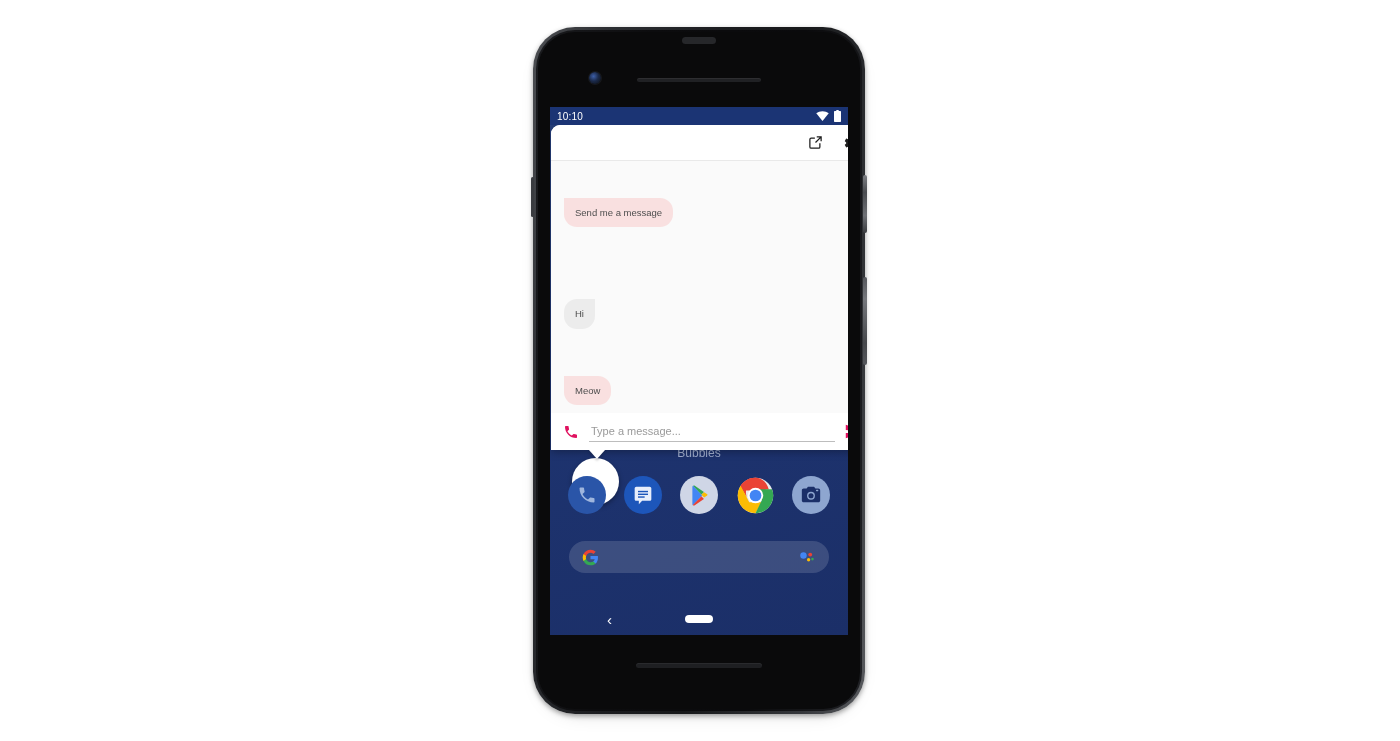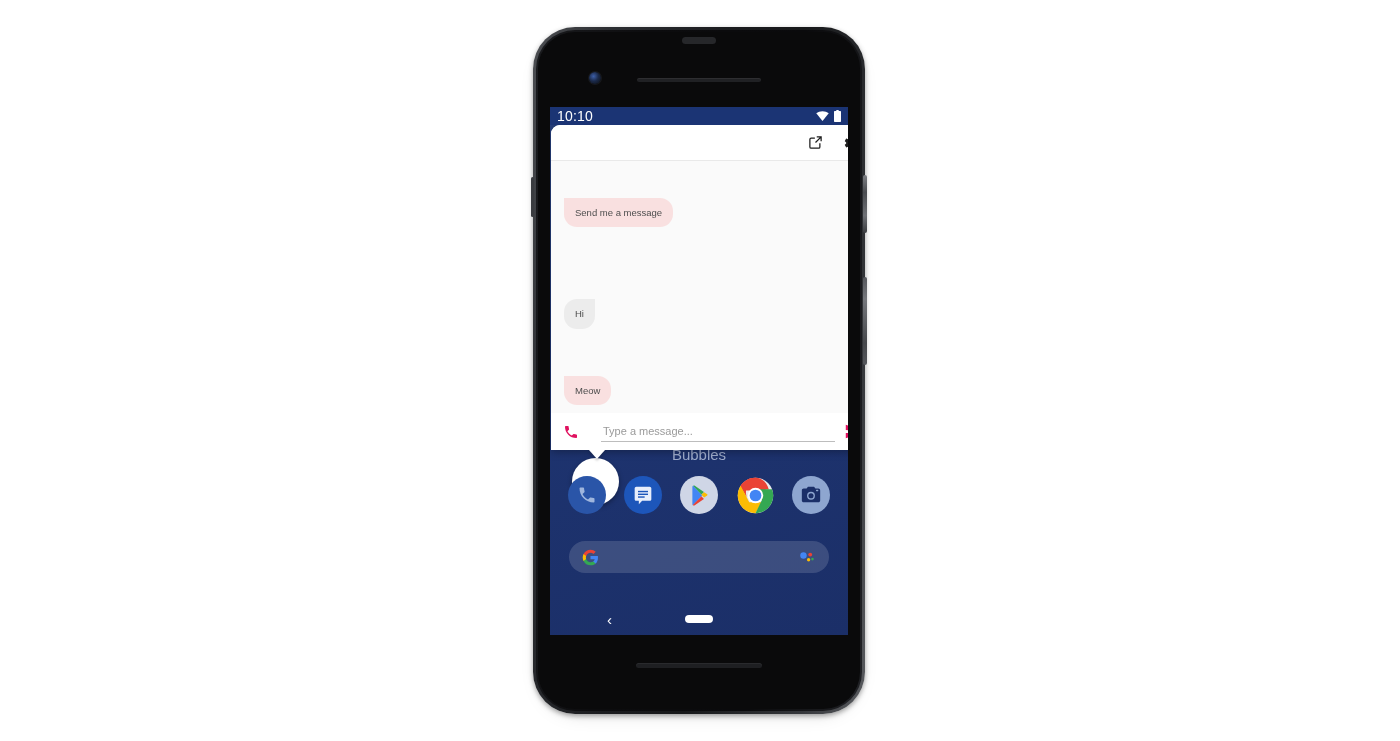--- a/index.html
+++ b/index.html
@@ -103,28 +103,28 @@
   }
 
   
   .statusbar {
     position: absolute; left: 0; top: 0; right: 0; height: 18px;
     background: #1b3474;
     display: flex; align-items: center;
     padding: 0 7px;
     color: #fff;
   }
-  .status-time { font-size: 14px; letter-spacing: .2px; }
+  .status-time { font-size: 10px; letter-spacing: .2px; }
   .status-right { margin-left: auto; display: flex; align-items: center; gap: 5px; }
 
   
   .bubble-label {
     position: absolute; left: 0; right: 0; top: 339px;
     text-align: center;
-    font-size: 15px;
+    font-size: 12px;
     color: #9fadcd;
   }
   .dock {
     position: absolute; left: 0; right: 0; top: 369px;
     display: flex; justify-content: space-evenly; align-items: center;
   }
   .dock-icon {
     width: 38px; height: 38px; border-radius: 50%;
     display: flex; align-items: center; justify-content: center;
     position: relative;
@@ -218,21 +218,20 @@
   }
   .input-field {
     flex: 1;
     border: none; outline: none;
     border-bottom: 1px solid #bdbdbd;
     background: transparent;
     font-family: "Liberation Sans", sans-serif;
     font-size: 11px;
     color: #8a8a8a;
     padding: 3px 2px 4px 2px;
-    margin-left: 12px;
   }
   .input-field::placeholder { color: #9a9a9a; }
   .icon-btn { line-height: 0; cursor: pointer; flex: 0 0 auto; }
 </style>
 </head>
 <body>
 
 <div id="stage">
 
   <div class="phone">

